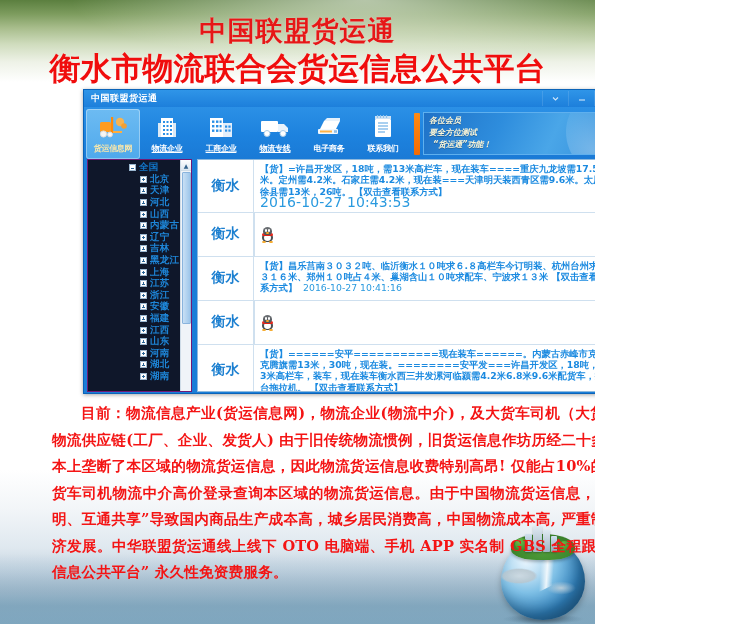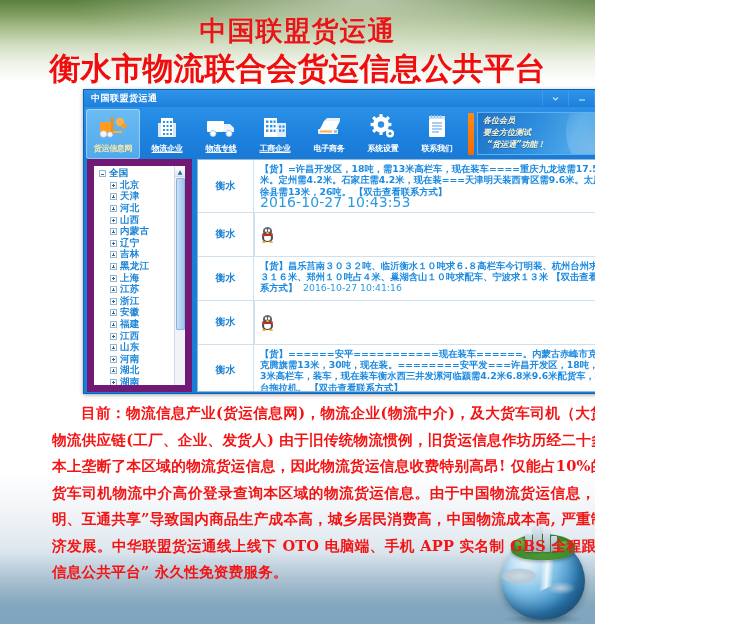--- a/index.html
+++ b/index.html
@@ -199,24 +199,25 @@
   .app-body {
     display: flex;
     height: 236px;
     background: #1a7ed8;
     padding: 0 2px 3px 3px;
   }
 
   
   .sidebar {
     width: 105px;
-    background: #ffffff;
-    border: 7px solid #701a75;
+    background: #0f172a;
+    border: 1px solid #701a75;
     position: relative;
     overflow: hidden;
+    padding-left: 36px;
   }
   .tree {
     padding: 2px 0 0 3px;
     height: 100%;
     overflow: hidden;
   }
   .tnode {
     display: flex;
     align-items: center;
     height: 11.6px;
@@ -295,21 +296,21 @@
     min-height: 44px;
   }
   .row:last-child { border-bottom: none; }
   .cell-city {
     width: 56px;
     flex: none;
     border-right: 1px solid #cfe0ef;
     display: flex;
     align-items: center;
     justify-content: center;
-    font-size: 10px;
+    font-size: 14px;
     font-weight: bold;
     color: #1b7fd0;
   }
   .cell-text {
     flex: 1;
     padding: 3px 4px 3px 6px;
     font-size: 9.3px;
     line-height: 11.4px;
     color: #1b8ae0;
     font-weight: bold;
@@ -519,32 +520,20 @@
                 <rect x="12.5" y="19" width="2" height="2"></rect>
                 <rect x="16" y="19" width="2" height="2"></rect>
             </g>
           </svg>
         </div>
         <div class="caption underline">物流企业</div>
       </div>
 
       <div class="tool">
         <div class="glyph">
-          <svg width="32" height="24" viewBox="0 0 32 24">
-            <rect x="2" y="6" width="17" height="11" rx="1" fill="#ffffff"></rect>
-            <path d="M19 9 L25 9 L29 13 L29 17 L19 17 Z" fill="#eaf3fb"></path>
-            <circle cx="8" cy="18.5" r="3" fill="#ffffff" stroke="#a8cbe8" stroke-width="1"></circle>
-            <circle cx="24" cy="18.5" r="3" fill="#ffffff" stroke="#a8cbe8" stroke-width="1"></circle>
-          </svg>
-        </div>
-        <div class="caption underline">物流专线</div>
-      </div>
-
-      <div class="tool">
-        <div class="glyph">
           <svg width="28" height="26" viewBox="0 0 28 26">
             <rect x="3" y="4" width="13" height="19" fill="#ffffff"></rect>
             <rect x="16" y="9" width="9" height="14" fill="#e3eefa"></rect>
             <g fill="#2b90e6">
               <rect x="5" y="6.5" width="2.4" height="2.4"></rect>
                 <rect x="9" y="6.5" width="2.4" height="2.4"></rect>
                 <rect x="12.6" y="6.5" width="2" height="2.4"></rect>
               <rect x="5" y="11" width="2.4" height="2.4"></rect>
                 <rect x="9" y="11" width="2.4" height="2.4"></rect>
                 <rect x="12.6" y="11" width="2" height="2.4"></rect>
@@ -556,56 +545,45 @@
               <rect x="18" y="15.5" width="2.2" height="2.2"></rect>
                 <rect x="21.4" y="15.5" width="2.2" height="2.2"></rect>
             </g>
           </svg>
         </div>
         <div class="caption underline">工商企业</div>
       </div>
 
       <div class="tool">
         <div class="glyph">
+          <svg width="32" height="24" viewBox="0 0 32 24">
+            <rect x="2" y="6" width="17" height="11" rx="1" fill="#ffffff"></rect>
+            <path d="M19 9 L25 9 L29 13 L29 17 L19 17 Z" fill="#eaf3fb"></path>
+            <circle cx="8" cy="18.5" r="3" fill="#ffffff" stroke="#a8cbe8" stroke-width="1"></circle>
+            <circle cx="24" cy="18.5" r="3" fill="#ffffff" stroke="#a8cbe8" stroke-width="1"></circle>
+          </svg>
+        </div>
+        <div class="caption underline">物流专线</div>
+      </div>
+
+      <div class="tool">
+        <div class="glyph">
           <svg width="30" height="24" viewBox="0 0 30 24">
             <path d="M6 14 L22 14 L26 6 L10 6 Z" fill="#ffffff"></path>
             <path d="M10 6 L26 6 L26 3 L13 3 Z" fill="#e6f1fb"></path>
             <rect x="4" y="14" width="20" height="5" rx="1" fill="#f2f8fd"></rect>
             <rect x="6" y="15.5" width="12" height="2" fill="#ffb347"></rect>
             <rect x="20" y="15.2" width="3" height="2.6" fill="#8fbfe8"></rect>
           </svg>
         </div>
         <div class="caption">电子商务</div>
       </div>
 
 
 
-      <div class="tool">
-        <div class="glyph">
-          <svg width="28" height="26" viewBox="0 0 28 26">
-            <g fill="#ffffff">
-              <circle cx="12" cy="10.5" r="8"></circle>
-            </g>
-            <circle cx="12" cy="10.5" r="3.2" fill="#2b90e6"></circle>
-            <g fill="#ffffff">
-              <rect x="10.4" y="0.2" width="3.2" height="4"></rect>
-                <rect x="10.4" y="17" width="3.2" height="4"></rect>
-              <rect x="1.6" y="8.9" width="4" height="3.2"></rect>
-                <rect x="18.4" y="8.9" width="4" height="3.2"></rect>
-              <rect x="4" y="2.6" width="3.2" height="4" transform="rotate(-45 5.6 4.6)"></rect>
-              <rect x="16.8" y="14.4" width="3.2" height="4" transform="rotate(-45 18.4 16.4)"></rect>
-              <rect x="16.8" y="2.6" width="3.2" height="4" transform="rotate(45 18.4 4.6)"></rect>
-              <rect x="4" y="14.4" width="3.2" height="4" transform="rotate(45 5.6 16.4)"></rect>
-            </g>
-            <circle cx="21" cy="19.5" r="4" fill="#ffffff"></circle>
-            <circle cx="21" cy="19.5" r="1.6" fill="#2b90e6"></circle>
-          </svg>
-        </div>
-        <div class="caption">系统设置</div>
-      </div>
 
       <div class="tool">
         <div class="glyph">
           <svg width="26" height="26" viewBox="0 0 26 26">
             <rect x="5" y="2" width="16" height="3" fill="#cfe3f5"></rect>
             <rect x="5" y="5" width="16" height="18" rx="1" fill="#ffffff"></rect>
             <g stroke="#6fb0e6" stroke-width="1.2">
               <line x1="8" y1="9" x2="18" y2="9"></line>
               <line x1="8" y1="12" x2="18" y2="12"></line>
               <line x1="8" y1="15" x2="18" y2="15"></line>

